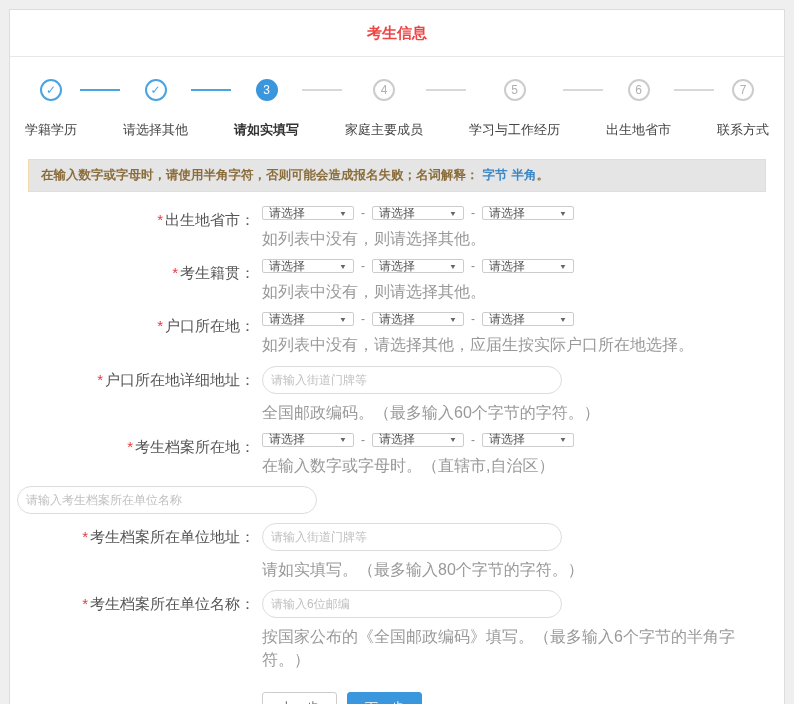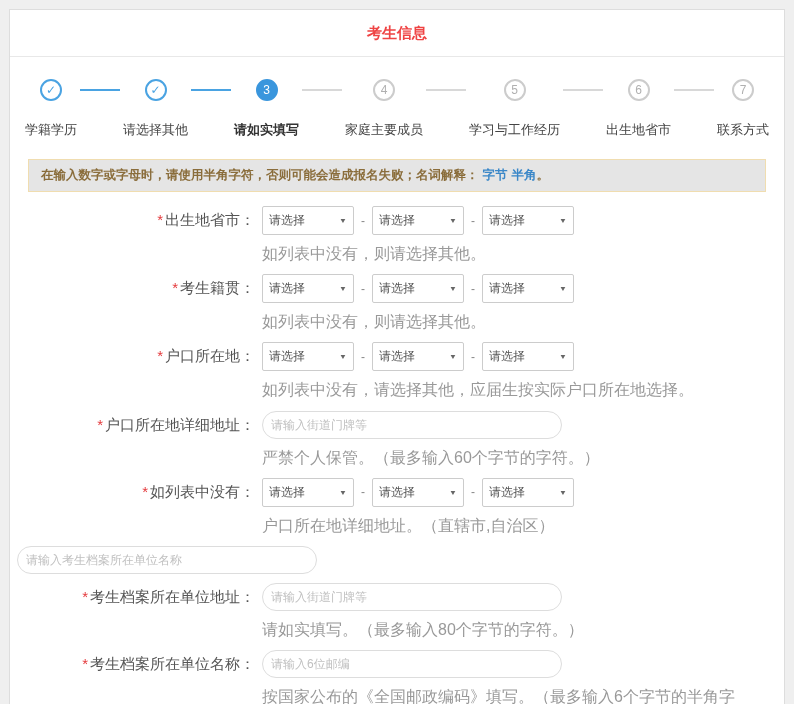--- a/index.html
+++ b/index.html
@@ -31,21 +31,21 @@
   .notice a { color: #3a87c8; text-decoration: none; margin-left: 4px; cursor: pointer; }
 
   
   .form { margin-top: 14px; }
   .row { display: flex; margin-bottom: 9px; }
   .flabel { width: 245px; text-align: right; padding-top: 5px; font-size: 15px; color: #555;
             flex-shrink: 0; }
   .req { color: #e4393c; margin-right: 2px; }
   .fctrl { padding-left: 7px; width: 515px; }
   .ctrl-line { display: flex; align-items: center; }
-  .sel { width: 92px; height: 29px; border: 1px solid #ccc; border-radius: 2px; background: #fff;
+  .sel { width: 92px; height: 14px; border: 1px solid #ccc; border-radius: 2px; background: #fff;
          display: flex; align-items: center; justify-content: space-between; padding: 0 6px;
          font-size: 12px; color: #555; cursor: pointer; }
   .sel-arrow { font-size: 8px; color: #666; transform: scaleY(0.9); }
   .dash { margin: 0 7px; color: #888; font-size: 12px; }
   .txt { width: 300px; height: 28px; border: 1px solid #ddd; border-radius: 14px; padding: 0 8px;
          font-size: 12px; color: #555; outline: none; font-family: "Liberation Sans", "DejaVu Sans", sans-serif; }
   .txt::placeholder { color: #c0c0c0; }
   .help { margin-top: 7px; font-size: 16px; color: #999; line-height: 1.45; }
 
   
@@ -187,44 +187,44 @@
         <div class="help">如列表中没有，请选择其他，应届生按实际户口所在地选择。</div>
       </div>
     </div>
 
     <div class="row">
       <div class="flabel"><span class="req">*</span><span>户口所在地详细地址：</span></div>
       <div class="fctrl">
         <div class="ctrl-line">
           <input class="txt" type="text" placeholder="请输入街道门牌等" style="">
         </div>
-        <div class="help">严禁个人保管。（最多输入60个字节的字符。）</div>
-      </div>
-    </div>
-
-    <div class="row">
-      <div class="flabel"><span class="req">*</span><span>如列表中没有：</span></div>
-      <div class="fctrl">
-        <div class="ctrl-line">
-          <div class="sel">
-              <span>请选择</span>
-              <span class="sel-arrow">▼</span>
-            </div>
-          <span class="dash">-</span>
-          <div class="sel">
-              <span>请选择</span>
-              <span class="sel-arrow">▼</span>
-            </div>
-          <span class="dash">-</span>
-          <div class="sel">
-              <span>请选择</span>
-              <span class="sel-arrow">▼</span>
-            </div>
-        </div>
-        <div class="help">户口所在地详细地址。（直辖市,自治区）</div>
+        <div class="help">全国邮政编码。（最多输入60个字节的字符。）</div>
+      </div>
+    </div>
+
+    <div class="row">
+      <div class="flabel"><span class="req">*</span><span>考生档案所在地：</span></div>
+      <div class="fctrl">
+        <div class="ctrl-line">
+          <div class="sel">
+              <span>请选择</span>
+              <span class="sel-arrow">▼</span>
+            </div>
+          <span class="dash">-</span>
+          <div class="sel">
+              <span>请选择</span>
+              <span class="sel-arrow">▼</span>
+            </div>
+          <span class="dash">-</span>
+          <div class="sel">
+              <span>请选择</span>
+              <span class="sel-arrow">▼</span>
+            </div>
+        </div>
+        <div class="help">在输入数字或字母时。（直辖市,自治区）</div>
       </div>
     </div>
 
     <div class="row">
       <div class="fctrl">
         <div class="ctrl-line">
           <input class="txt" type="text" placeholder="请输入考生档案所在单位名称" style="">
         </div>
       </div>
     </div>

